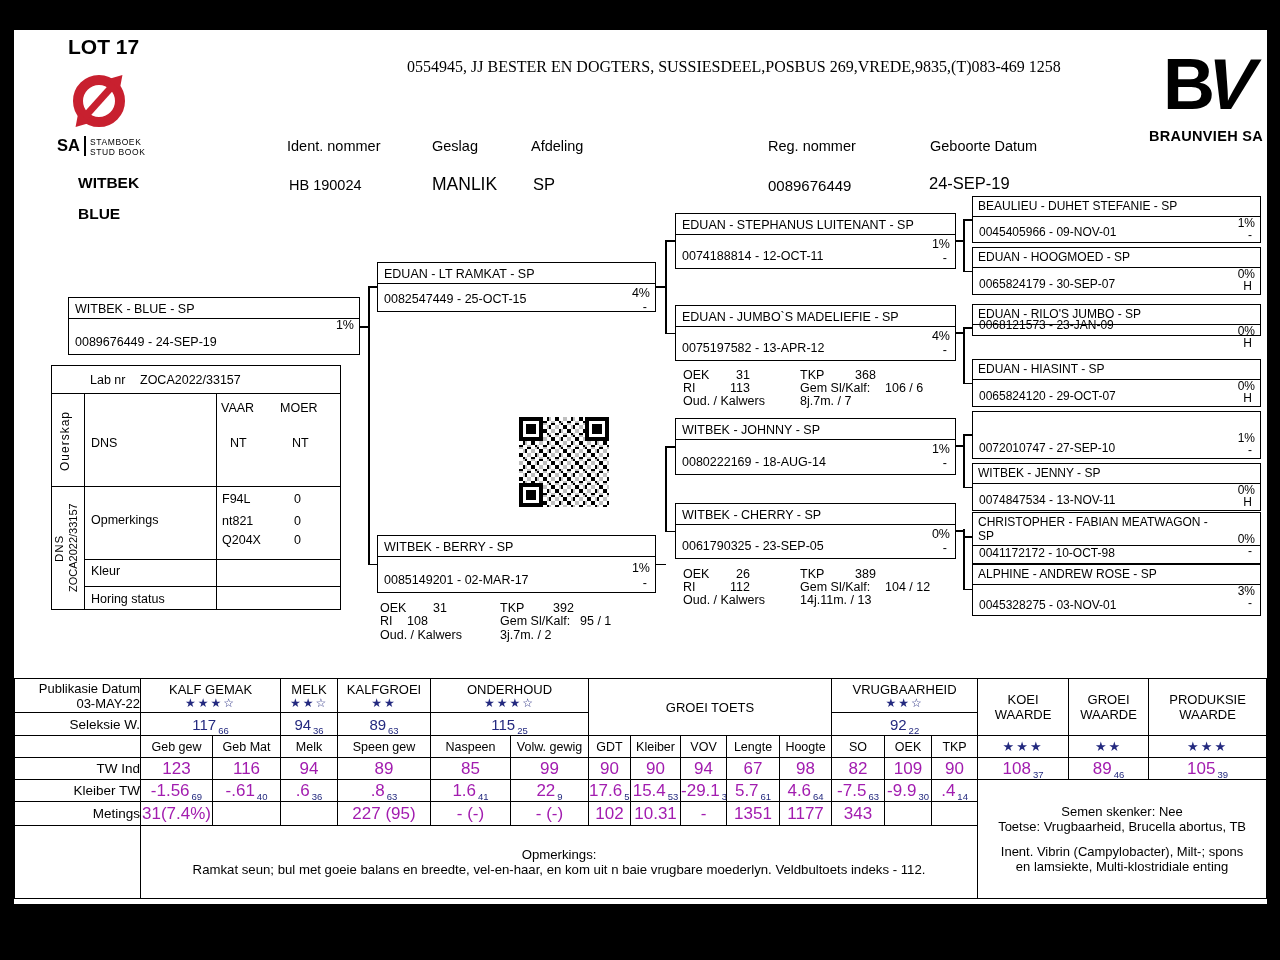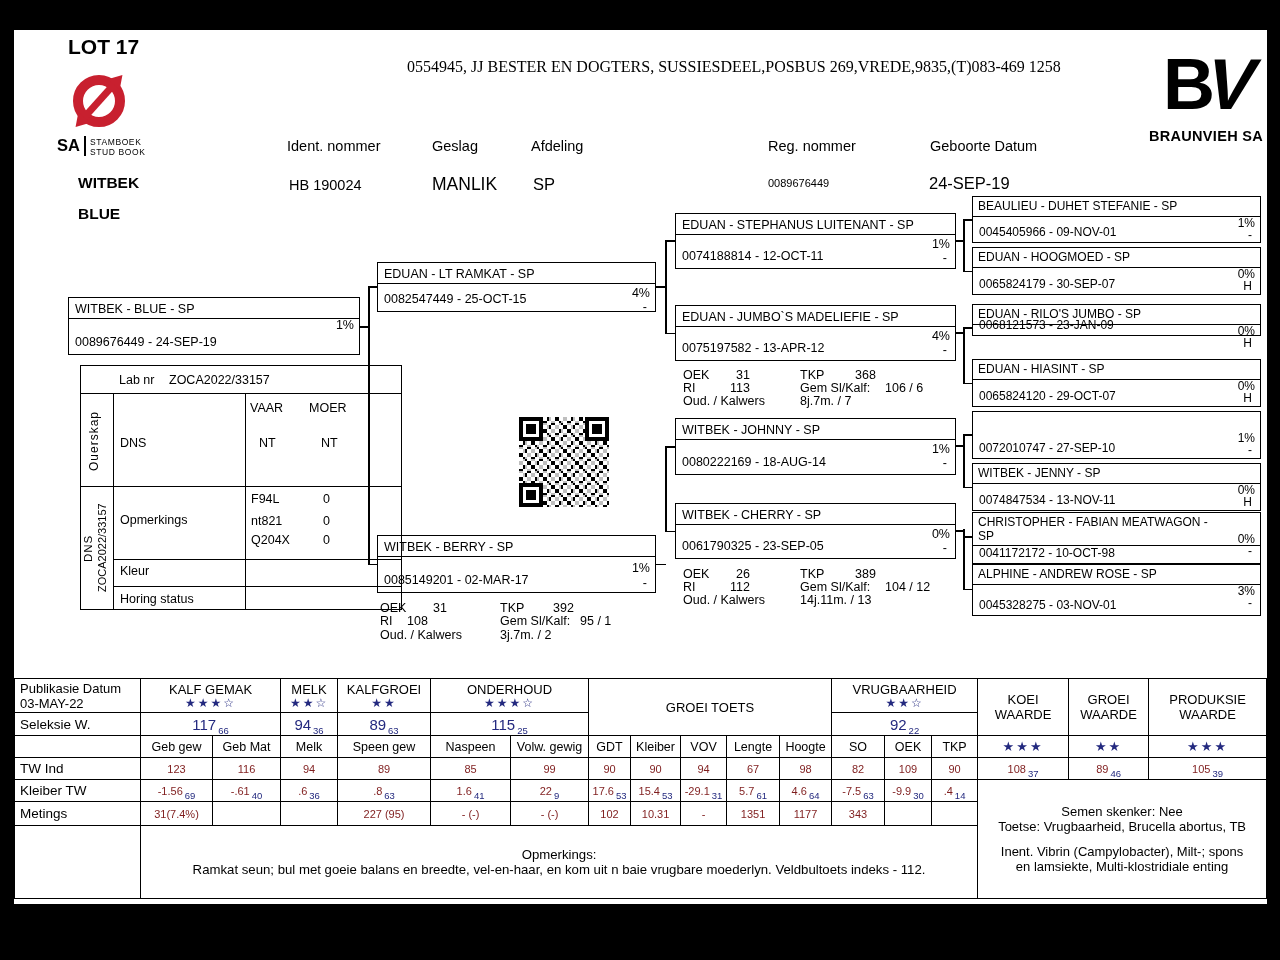--- a/index.html
+++ b/index.html
@@ -22,40 +22,40 @@
   .pbox .pc{position:absolute;right:5px;top:23px}
   .pbox .hn{position:absolute;right:8px;top:37px}
   .pbox.g4{font-size:12px}
   .pbox.g4 .nm{padding:3px 42px 2px 5px;line-height:13.5px;white-space:normal;overflow:visible}
   .pbox.g4 .rg{bottom:3px}
   .pbox.g4 .pc{top:19px}
   .pbox.g4 .hn{top:31px}
   .stats{position:absolute;font-size:12.5px;width:285px;height:44px}
   .stats span{position:absolute;white-space:nowrap}
   
-  .lab{position:absolute;left:80px;top:365px;width:322px;height:245px;border:1.6px solid #000;font-size:12.5px}
+  .lab{position:absolute;left:51px;top:365px;width:290px;height:245px;border:1.6px solid #000;font-size:12.5px}
   .lab .hl,.lab .vl{position:absolute;background:#000}
   .lab span{position:absolute;white-space:nowrap}
   .vtext{position:absolute;writing-mode:vertical-rl;transform:rotate(180deg);display:inline-flex;align-items:center;justify-content:center;font-size:12px;letter-spacing:1px;white-space:nowrap}
   
   .qr{position:absolute;left:519px;top:417px;width:90px;height:90px;
       background:conic-gradient(#000 25%,#fff 0 50%,#000 0 75%,#fff 0);background-size:8px 8px}
   .qr::before{content:"";position:absolute;inset:0;background:conic-gradient(#fff 25%,transparent 0 50%,#fff 0 75%,transparent 0);background-size:12px 12px;opacity:.75}
   .qr .f{position:absolute;width:24px;height:24px;border:4px solid #000;background:#fff}
   .qr .f::after{content:"";position:absolute;inset:3px;background:#000}
   .qr .tl{left:0;top:0}.qr .tr{right:0;top:0}.qr .bl{left:0;bottom:0}
   
   .ebv{position:absolute;left:14px;top:678px;width:1252px;border-collapse:collapse;table-layout:fixed;font-size:13px;background:#fff}
   .ebv td{border:1.3px solid #000;padding:0;text-align:center;vertical-align:middle;overflow:hidden}
-  .ebv .lbl{text-align:left;padding-left:5px;font-size:13.5px}
+  .ebv .lbl{text-align:right;padding-left:5px;font-size:13.5px}
   .gl{font-size:13px;line-height:15px}
   .st{color:#23297f;font-size:12px;line-height:13px;letter-spacing:2px}
   .wh{font-size:13px;line-height:15px;white-space:normal}
   .sub{font-size:12.5px}
-  .nv{color:#7f1d1d;font-size:11px}
+  .nv{color:#a21caf;font-size:17px}
   .sv{color:#23297f;font-size:15px}
   .acc{color:#23297f;font-size:9.5px;position:relative;top:4px;margin-left:2px}
   .notes{text-align:left;vertical-align:top;padding:3px 4px 0 6px;font-size:13px;line-height:15px;white-space:normal}
   .opm{text-align:left;vertical-align:top;padding:23px 4px 0 4px;font-size:13.2px;line-height:15px;white-space:normal}
 </style>
 </head>
 <body>
 
 <div class="page"></div>
 
@@ -85,21 +85,21 @@
 
 <div class="a idlabel" style="left:287px;top:138px">Ident. nommer</div>
 <div class="a idlabel" style="left:432px;top:138px">Geslag</div>
 <div class="a idlabel" style="left:531px;top:138px">Afdeling</div>
 <div class="a idlabel" style="left:768px;top:138px">Reg. nommer</div>
 <div class="a idlabel" style="left:930px;top:138px">Geboorte Datum</div>
 
 <div class="a" style="left:289px;top:177px;font-size:14.5px">HB  190024</div>
 <div class="a" style="left:432px;top:174px;font-size:17.5px">MANLIK</div>
 <div class="a" style="left:533px;top:175px;font-size:16.5px">SP</div>
-<div class="a" style="left:768px;top:177px;font-size:11px">0089676449</div>
+<div class="a" style="left:768px;top:177px;font-size:15px">0089676449</div>
 <div class="a" style="left:929px;top:174px;font-size:16.5px">24-SEP-19</div>
 
 <div class="a" style="left:78px;top:174px;font-size:15.5px;font-weight:700">WITBEK</div>
 <div class="a" style="left:78px;top:205px;font-size:15.5px;font-weight:700">BLUE</div>
 
 <div class="ln" style="left:360px;top:326px;width:9px;height:1.5px"></div>
 <div class="ln" style="left:368px;top:286px;width:1.5px;height:279px"></div>
 <div class="ln" style="left:368px;top:286px;width:9px;height:1.5px"></div>
 <div class="ln" style="left:368px;top:563.5px;width:9px;height:1.5px"></div>
 <div class="ln" style="left:656px;top:286px;width:10px;height:1.5px"></div>

